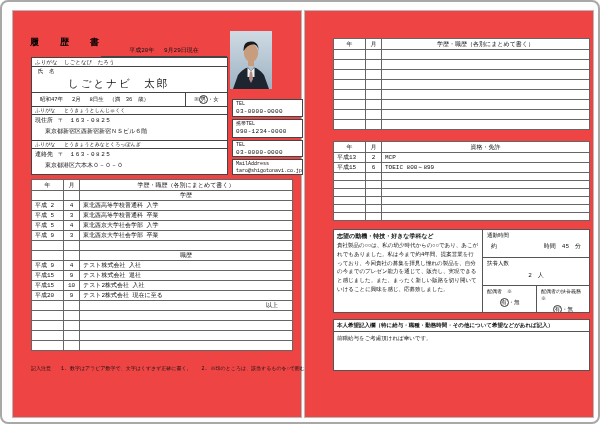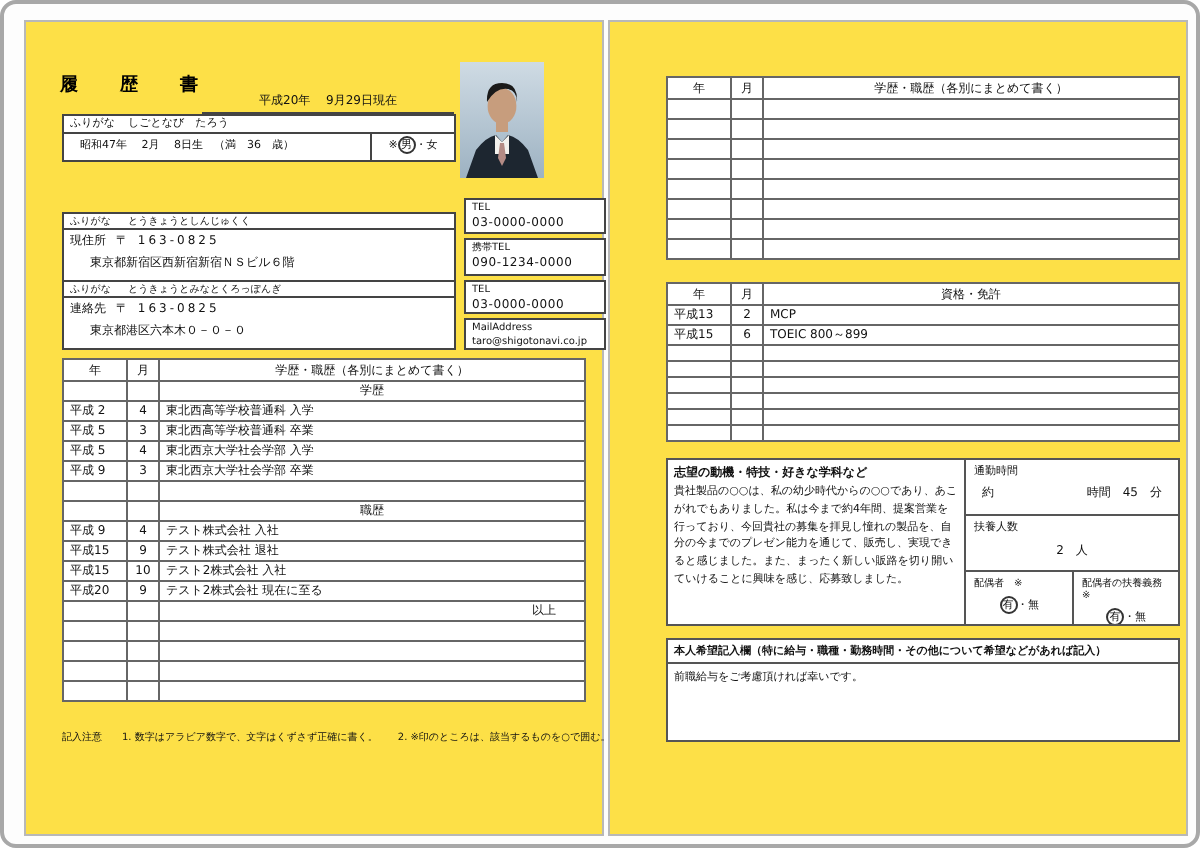--- a/index.html
+++ b/index.html
@@ -9,21 +9,21 @@
     color: #111;
     -webkit-font-smoothing: antialiased;
   }
   .frame {
     position: relative; width: 600px; height: 424px;
     background: #fdfdfd; border: 2px solid #a8a8a8; border-radius: 8px;
     overflow: hidden;
   }
   .page {
     position: absolute; top: 8px; height: 408px; width: 290px;
-    background: #fde047; border: 1px solid #b8b8b8;
+    background: #ef4444; border: 1px solid #b8b8b8; font-family: Liberation Mono, monospace;
   }
   .page-left  { left: 10px; }
   .page-right { left: 302px; }
 
   
   .page-title {
     position: absolute; left: 17px; top: 25px;
     font-size: 9px; font-weight: bold; letter-spacing: 6px; color: #000;
   }
   .date-line {
@@ -161,20 +161,24 @@
         <path d="M13.5,20 Q13,10.5 21,10.5 Q29,10.5 28.5,20 Q28.5,14.5 24,13.5 Q18,12.5 13.5,20 Z" fill="#1a1a1a"></path>
         <rect x="18" y="29" width="6" height="6" fill="#c79d7d"></rect>
       </svg>
     </div>
 
     <div class="name-block">
       <div class="nb-furigana">
         <span class="cell-label">ふりがな</span>
         <span>しごとなび　たろう</span>
       </div>
+      <div class="nb-name">
+        <span class="cell-label">氏　名</span>
+        <div class="name-value">しごとナビ　太郎</div>
+      </div>
       <div class="nb-birth">
         <div class="birth-value">昭和47年　 2月　 8日生　（満　36　歳）</div>
         <div class="gender-cell">
           <span>※</span><span class="circled">男</span><span>・</span><span>女</span>
         </div>
       </div>
     </div>
 
     <div class="addr-block ab1">
       <div class="ab-furigana">

